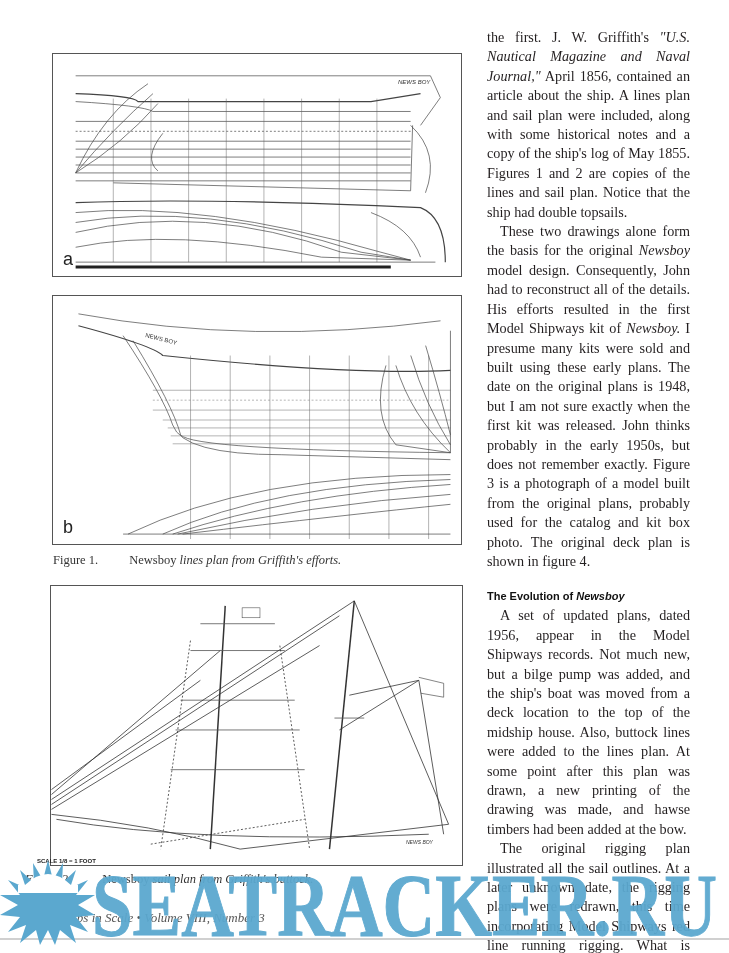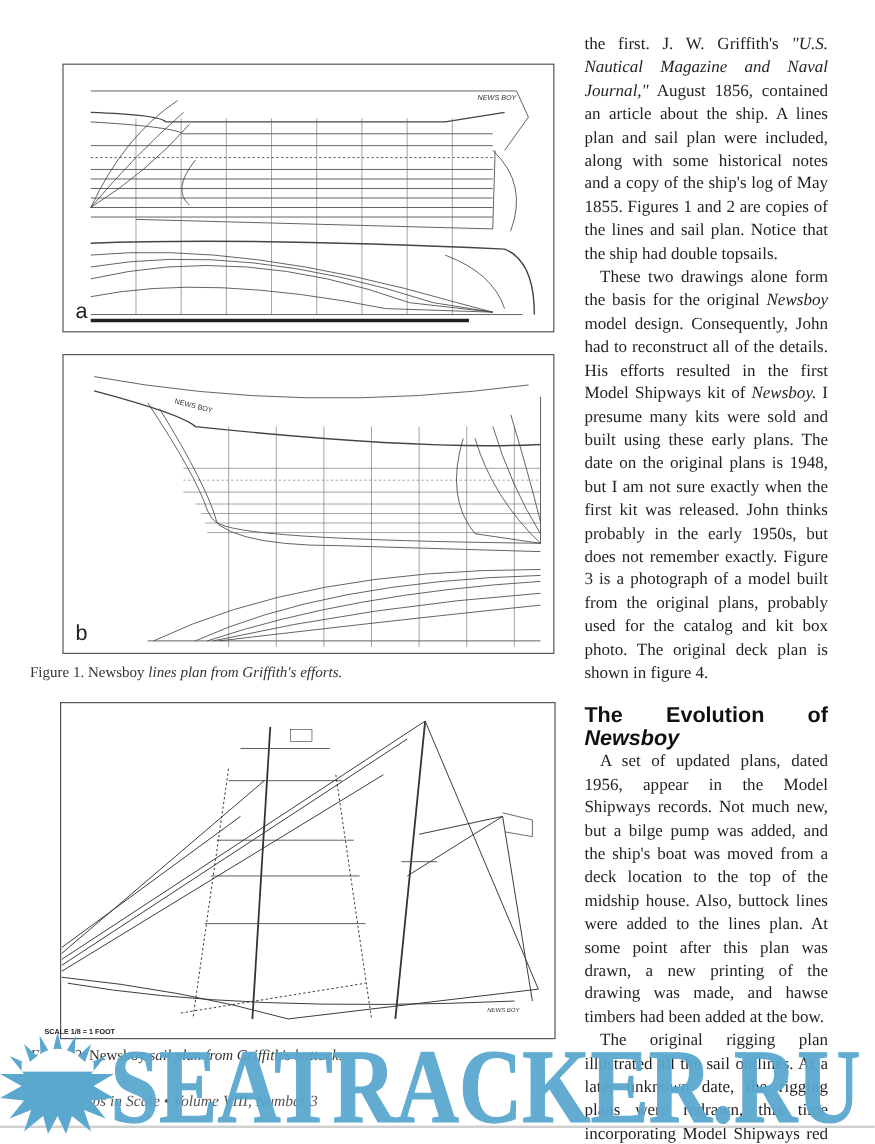--- a/index.html
+++ b/index.html
@@ -1,25 +1,25 @@
 <!DOCTYPE html>
 <html><head>
 <meta charset="utf-8">
 <style>
   html,body{margin:0;padding:0;background:#fff;}
   body{width:729px;height:953px;position:relative;overflow:hidden;font-family:"Liberation Serif","DejaVu Serif",serif;color:#231f20;}
   .fig{position:absolute;border:1.5px solid #555;background:#fff;box-sizing:border-box;}
   .fig svg{position:absolute;left:0;top:0;width:100%;height:100%;}
   .fig-letter{position:absolute;left:10px;bottom:6px;font-family:"Liberation Sans",sans-serif;font-size:18px;color:#222;}
   .caption{position:absolute;left:25px;font-size:12.5px;font-style:italic;color:#333;}
-  .caption .up{font-style:normal;}
+  .caption .up{font-style:normal;margin-left:28px;}
   .col{position:absolute;left:487px;top:28px;width:203px;font-size:14.2px;line-height:19.4px;text-align:justify;color:#231f20;}
   .col p{margin:0;text-indent:0;}
   .col p.ind{text-indent:13px;font-family:Liberation Serif, serif;}
-  .col h3{margin:6px 0 0 0;font-family:"Liberation Sans",sans-serif;font-size:18px;font-weight:bold;line-height:19px;color:#111;}
+  .col h3{margin:6px 0 0 0;font-family:"Liberation Sans",sans-serif;font-size:11px;font-weight:bold;line-height:19px;color:#111;}
   .col h3 i{font-style:italic;}
   .folio{position:absolute;left:38px;top:910px;font-size:13px;font-style:italic;color:#555;}
   .folio .num{font-style:normal;margin-right:6px;}
   .bottom-rule{position:absolute;left:0;top:938px;width:729px;height:2px;background:#d0d0d0;}
   .wm{position:absolute;left:0;top:855px;width:729px;height:90px;pointer-events:none;}
   .stamp{position:absolute;left:37px;top:858px;font-family:"Liberation Sans",sans-serif;font-size:6px;font-weight:bold;color:#222;}
 </style>
 </head>
 <body>
 
@@ -140,21 +140,21 @@
 </div>
 <div class="stamp">SCALE 1/8 = 1 FOOT</div>
 
 <div class="caption" style="top:872px;">
   <span>Figure 2.</span>
   <span class="up">Newsboy</span>
   <span>sail plan from Griffith's buttock.</span>
 </div>
 
 <div class="col">
-  <p><span>the first. J. W. Griffith's </span><i>"U.S. Nautical Magazine and Naval Journal,"</i><span> August 1856, contained an article about the ship. A lines plan and sail plan were included, along with some historical notes and a copy of the ship's log of May 1855. Figures 1 and 2 are copies of the lines and sail plan. Notice that the ship had double topsails.</span></p>
+  <p><span>the first. J. W. Griffith's </span><i>"U.S. Nautical Magazine and Naval Journal,"</i><span> April 1856, contained an article about the ship. A lines plan and sail plan were included, along with some historical notes and a copy of the ship's log of May 1855. Figures 1 and 2 are copies of the lines and sail plan. Notice that the ship had double topsails.</span></p>
   <p class="ind"><span>These two drawings alone form the basis for the original </span><i>Newsboy</i><span> model design. Consequently, John had to reconstruct all of the details. His efforts resulted in the first Model Shipways kit of </span><i>Newsboy.</i><span> I presume many kits were sold and built using these early plans. The date on the original plans is 1948, but I am not sure exactly when the first kit was released. John thinks probably in the early 1950s, but does not remember exactly. Figure 3 is a photograph of a model built from the original plans, probably used for the catalog and kit box photo. The original deck plan is shown in figure 4.</span></p>
   <h3 style="margin-top:16px;"><span>The Evolution of </span><i>Newsboy</i></h3>
   <p class="ind">A set of updated plans, dated 1956, appear in the Model Shipways records. Not much new, but a bilge pump was added, and the ship's boat was moved from a deck location to the top of the midship house. Also, buttock lines were added to the lines plan. At some point after this plan was drawn, a new printing of the drawing was made, and hawse timbers had been added at the bow.</p>
   <p class="ind">The original rigging plan illustrated all the sail outlines. At a later unknown date, the rigging plans were redrawn, this time incorporating Model Shipways red line running rigging. What is noticeable about this plan is the elimination of the sail outlines. Only the standing and running rig lines are shown.</p>
 </div>
 
 <div class="folio">
   <span class="num">36</span>
   <span>Ships in Scale • Volume VIII, Number 3</span>
 </div>

